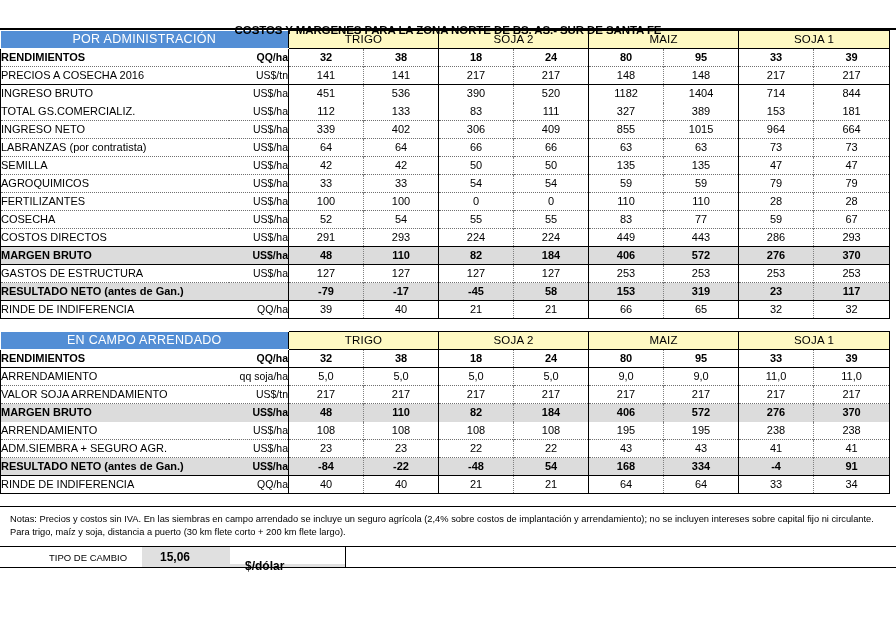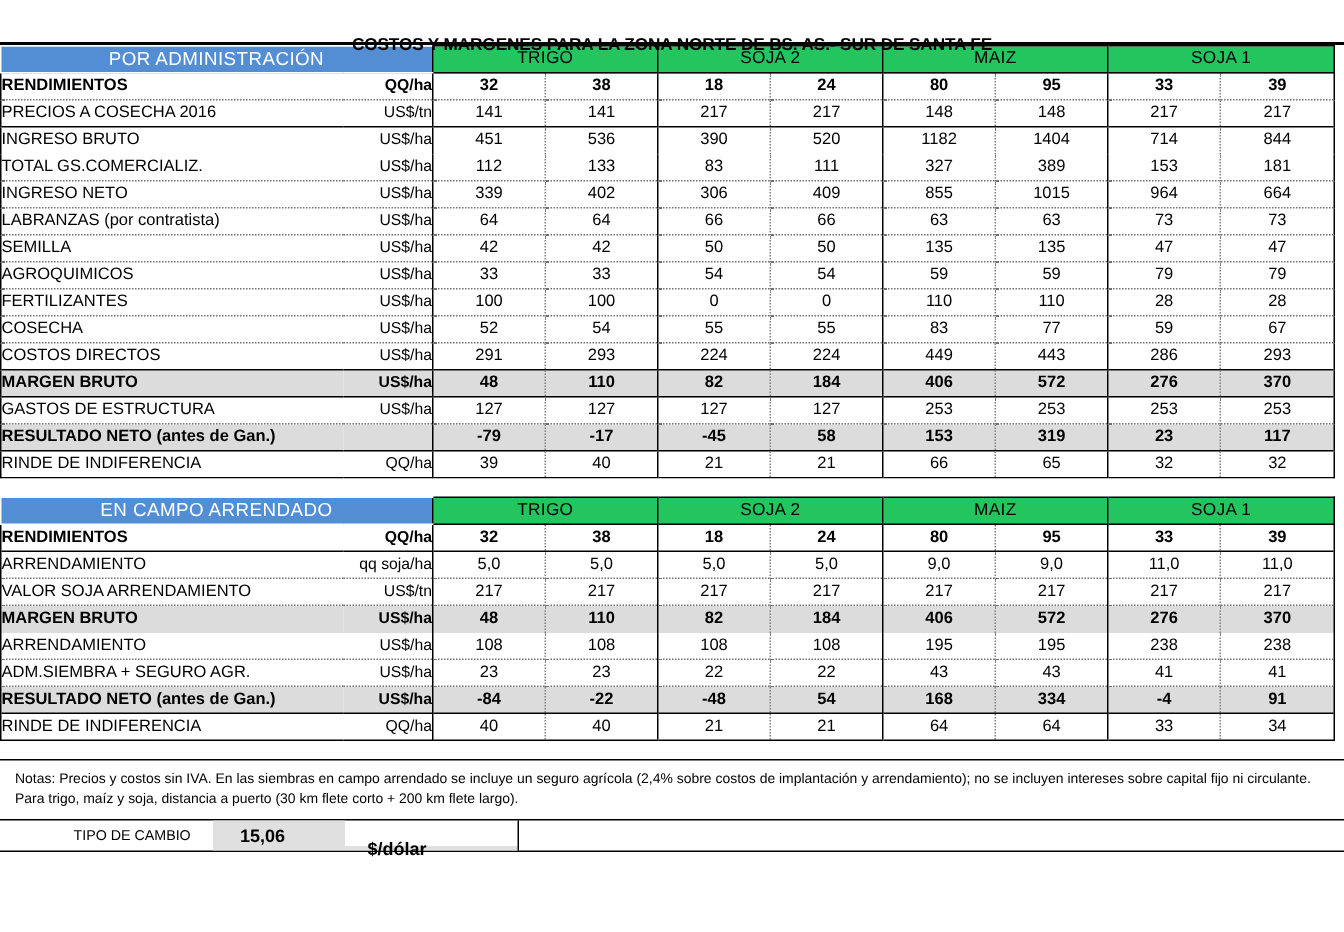--- a/index.html
+++ b/index.html
@@ -64,21 +64,21 @@
     font-weight: bold;
     font-size: 12.5px;
     text-align: center;
     letter-spacing: 0.3px;
     height: 22px;
     line-height: 22px;
     border-top: 1px solid #ffffff;
     border-bottom: 1px solid #ffffff;
   }
   .hdr-grey {
-    background: #22c55e;
+    background: #fef9c3;
     font-weight: bold;
     font-size: 11.5px;
     text-align: center;
     height: 22px;
     line-height: 22px;
     letter-spacing: 0.2px;
     border-left: 1px solid #000;
     border-top: 1px solid #000;
     border-bottom: 1px solid #000;
   }

